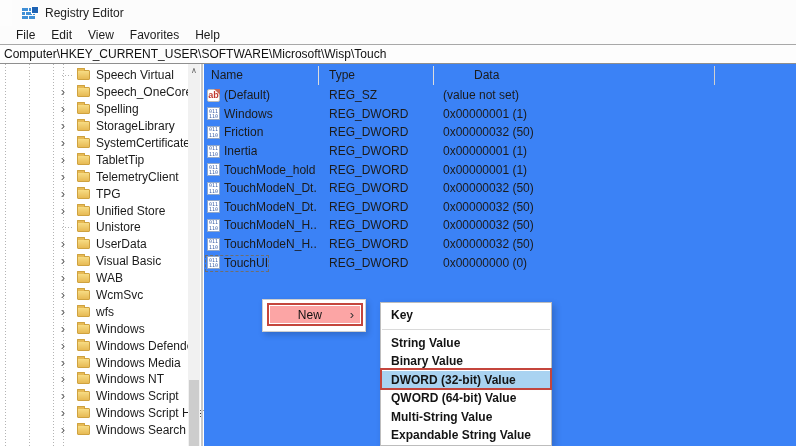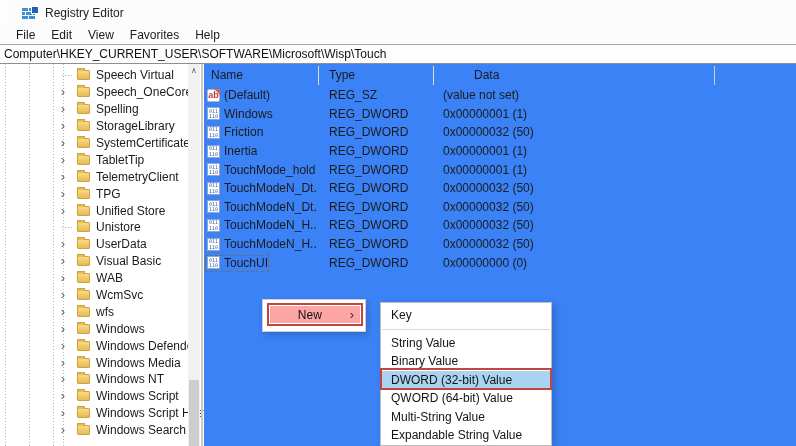--- a/index.html
+++ b/index.html
@@ -60,21 +60,21 @@
   .ctx-parent{position:absolute;left:262px;top:299px;width:104px;height:33px;background:#fff;
               border:1px solid #cfcfcf;box-shadow:2px 3px 6px rgba(0,0,0,.18);box-sizing:border-box;}
   .ctx-new-annot{position:absolute;left:267px;top:303px;width:96px;height:23px;border:2px solid #c4453c;box-sizing:border-box;background:#fff;}
   .ctx-new{position:absolute;left:1px;top:1px;right:1px;bottom:1px;background:#fca5a5;
            display:flex;align-items:center;}
   .ctx-new-label{flex:1;text-align:center;font-size:12px;color:#111;}
   .ctx-new-arrow{font-size:13px;color:#333;margin-right:6px;line-height:10px;}
   
   .submenu{position:absolute;left:380px;top:302px;width:172px;height:144px;background:#fff;
            border:1px solid #bdbdbd;box-sizing:border-box;box-shadow:3px 3px 7px rgba(0,0,0,.18);}
-  .sm-item{height:18.5px;display:flex;align-items:center;padding-left:10px;font-size:12px;color:#141414;position:relative;}
+  .sm-item{height:18.5px;display:flex;align-items:center;padding-left:10px;font-size:12px;color:#141414;position:relative;font-weight:bold;}
   .sm-item.first{margin-top:3px;}
   .sm-sep{height:1px;background:#dadada;margin:4px 1px 4px 1px;}
   .sm-item.hl{background:#a9d3f1;}
   .sm-annot-abs{position:absolute;left:380px;top:368px;width:172px;height:22px;border:2px solid #c4453c;box-sizing:border-box;}
   
   .reg-icon span{position:absolute;background:#3f8fd6;}
   .reg-icon .b1{left:0;top:2px;width:6px;height:3px;}
   .reg-icon .b2{left:7px;top:2px;width:6px;height:3px;}
   .reg-icon .b3{left:0;top:6px;width:3px;height:3px;}
   .reg-icon .b4{left:4px;top:6px;width:6px;height:3px;}

